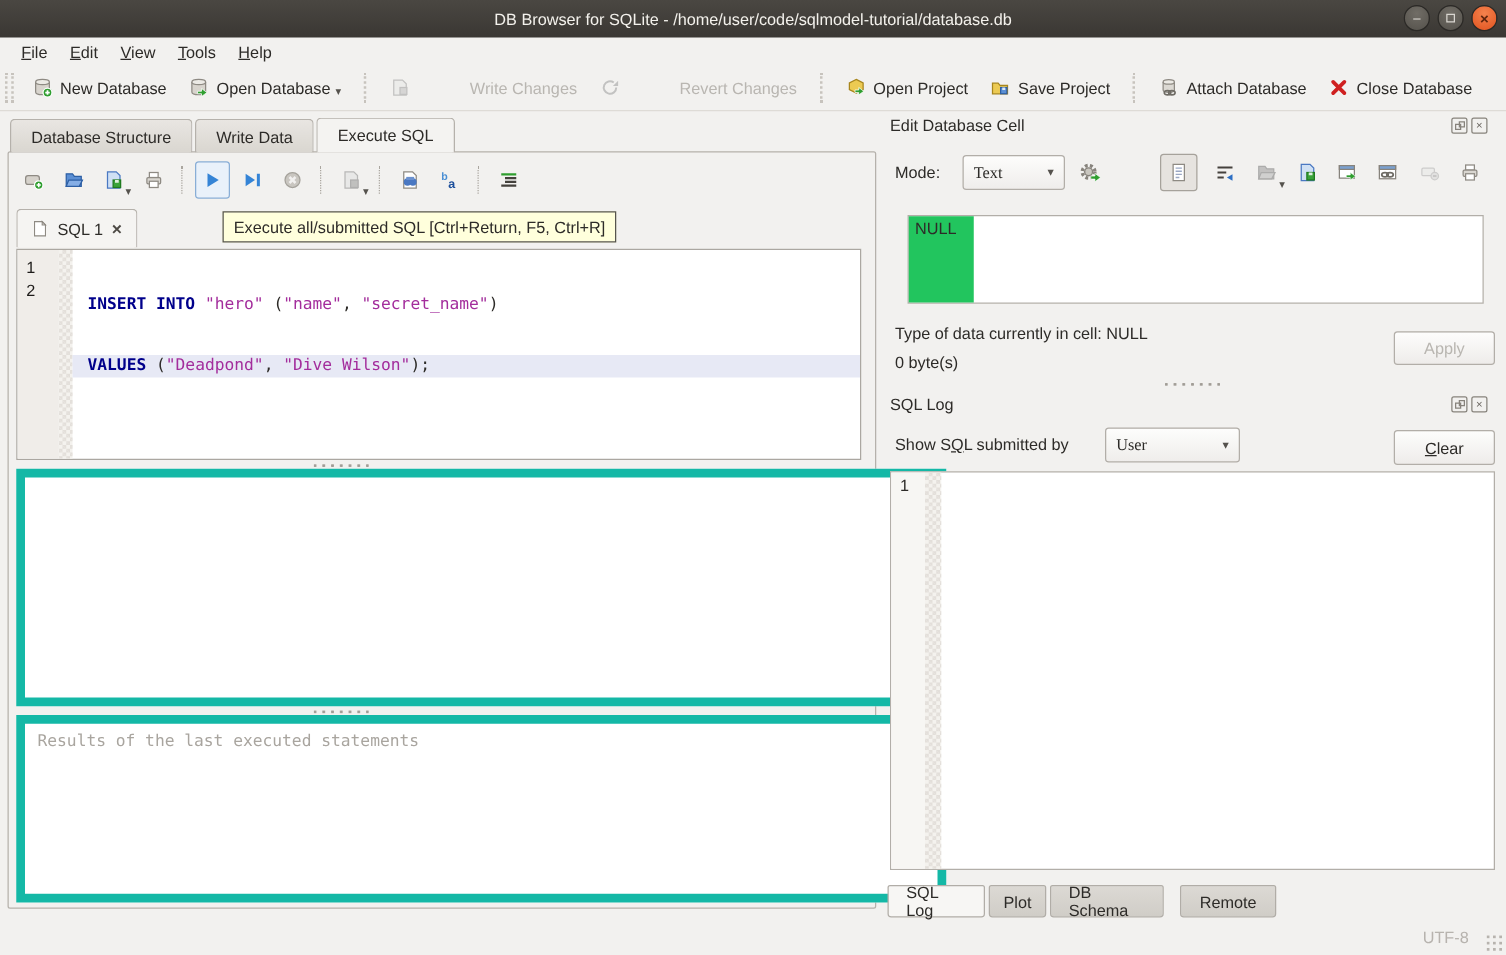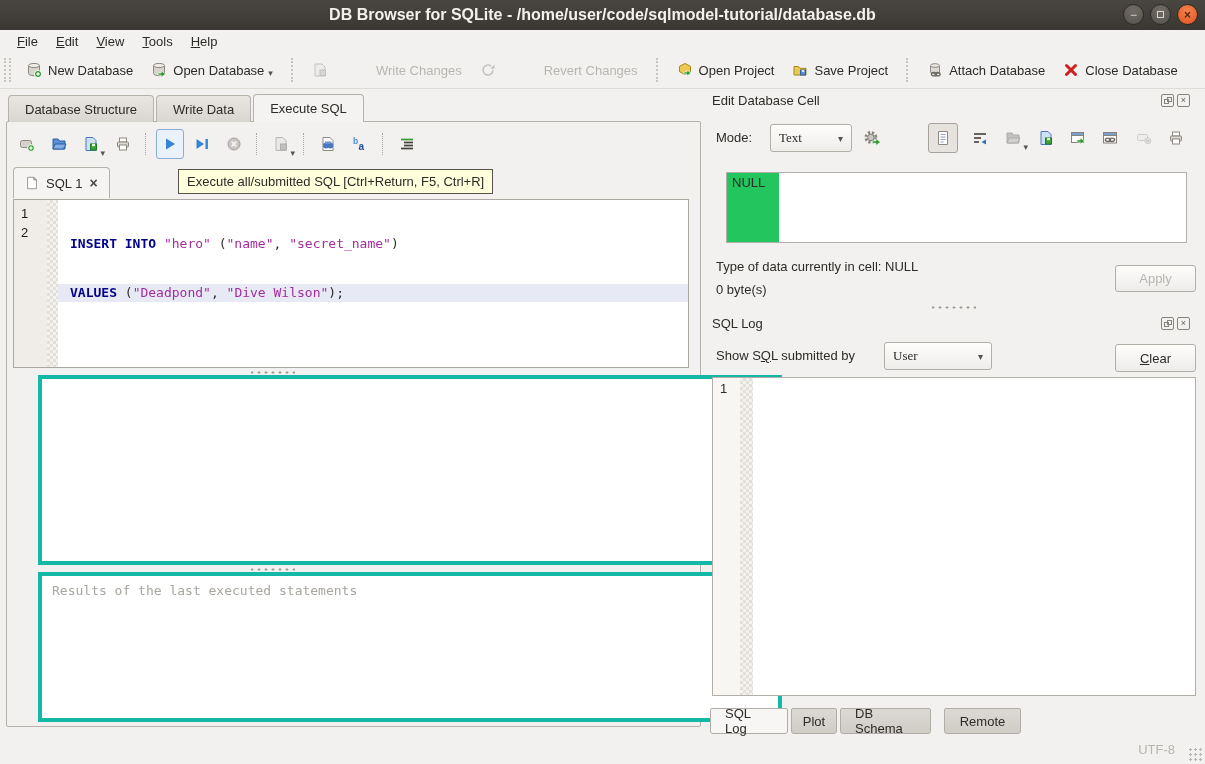--- a/index.html
+++ b/index.html
@@ -2,21 +2,21 @@
 <html><head>
 <meta charset="utf-8">
 <style>
   * { box-sizing: border-box; margin: 0; padding: 0; }
   body { font-family: "Liberation Sans", sans-serif; font-size: 13px; color: #2d2b28; background:#555; }
   #app { position: relative; width: 1205px; height: 764px; background: #f2f1ef; overflow: hidden; }
 
   
   .titlebar { position:absolute; left:0; top:0; width:100%; height:30px;
     background: linear-gradient(#4a4742,#3a3733); display:flex; align-items:center; justify-content:center; }
-  .titlebar .title { color:#f3f1ec; font-weight:bold; font-size:16px; }
+  .titlebar .title { color:#f3f1ec; font-weight:normal; font-size:13px; }
   .win-controls { position:absolute; right:7px; top:4px; display:flex; gap:6px; }
   .win-btn { width:21px; height:21px; border-radius:50%; border:1px solid #2b2926;
     background: radial-gradient(circle at 50% 30%, #716d66, #54514b);
     color:#d9d6d0; display:flex; align-items:center; justify-content:center; font-size:12px; line-height:1; }
   .win-btn .maxsq { width:7px; height:7px; border:1.5px solid #d9d6d0; display:block; }
   .win-btn.close { background: radial-gradient(circle at 50% 30%, #f4824d, #e1531f); color:#60260e; font-weight:bold; }
 
   
   .menubar { position:absolute; left:0; top:30px; width:100%; height:22px; display:flex; align-items:center; padding-left:8px; }
   .menu-item { display:inline-block; padding:2px 9px; }
@@ -70,21 +70,21 @@
   .code { position:absolute; left:44px; top:0; right:0; bottom:0; padding-top:5px;
     font-family:"DejaVu Sans Mono", monospace; font-size:13px; white-space:pre; }
   .code .cl { line-height:18.5px; padding-left:12px; }
   .code .cl.cur { background:#e7e9f5; }
   .tok.kw { color:#00008b; font-weight:bold; }
   .tok.str { color:#a32d9c; }
 
   .hsplit { position:absolute; left:0; width:100%; height:5px; }
   .dots { width:44px; height:5px; margin-left:244px;
     background-image: radial-gradient(circle,#a19d96 1px,transparent 1.4px); background-size:7px 5px; background-position:center; background-repeat:repeat-x; }
-  .pane { position:absolute; left:6px; width:744px; border:4px solid #14b8a6; background:#fff;margin-left:25px; }
+  .pane { position:absolute; left:6px; width:744px; border:7px solid #14b8a6; background:#fff; }
   .placeholder { font-family:"DejaVu Sans Mono", monospace; font-size:13px; color:#a9a59f; padding:7px 10px; }
 
   
   .dock-title { position:absolute; left:712px; width:486px; height:18px; display:flex; align-items:center; }
   .dock-title .dt-label { flex:1; }
   .dock-btns { display:flex; gap:3px; margin-right:8px; }
   .dbtn { width:13px; height:13px; border:1px solid #87837c; border-radius:2px; position:relative;
     display:flex; align-items:center; justify-content:center; font-size:9px; color:#66625c; background:#f2f1ef; }
   .dbtn .sq1 { position:absolute; left:2px; top:4px; width:5px; height:5px; border:1px solid #87837c; background:#f2f1ef; }
   .dbtn .sq2 { position:absolute; left:5px; top:2px; width:5px; height:5px; border:1px solid #87837c; }

